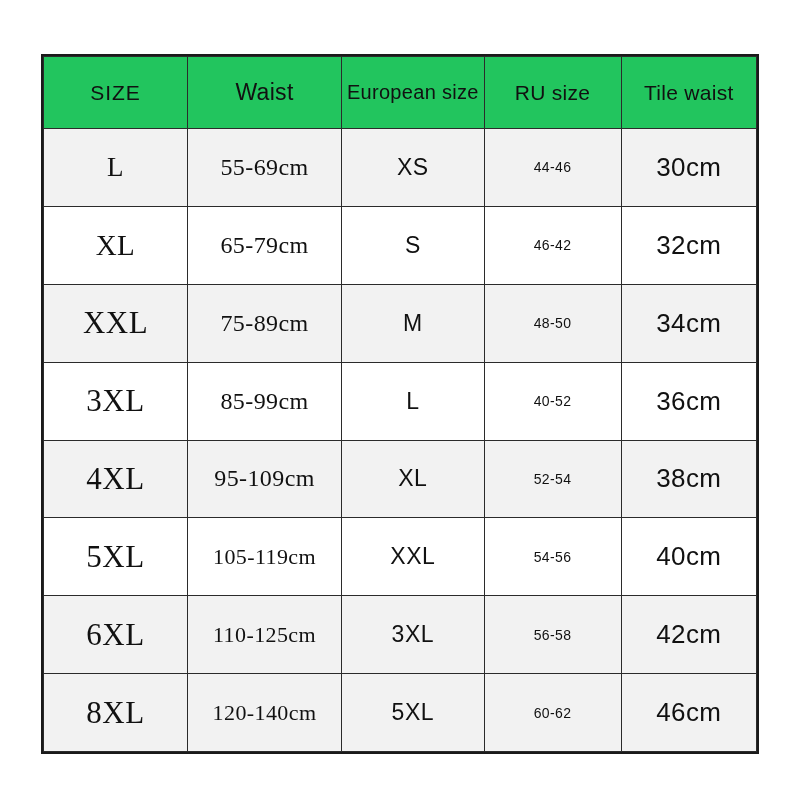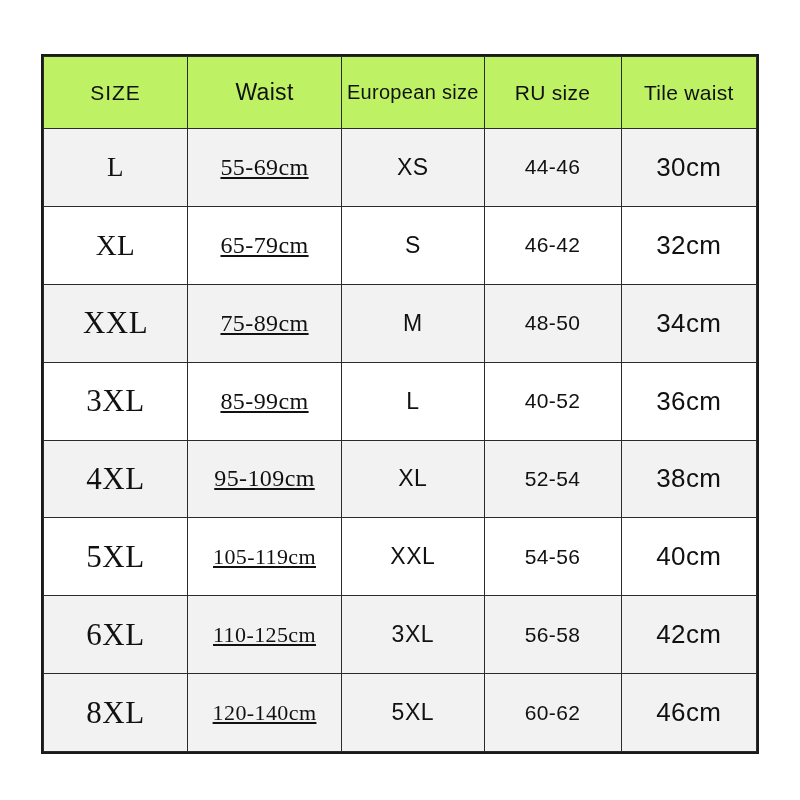--- a/index.html
+++ b/index.html
@@ -48,21 +48,21 @@
     vertical-align: middle;
     padding: 0;
     color: #111111;
     font-weight: normal;
   }
   thead tr.header-row {
     height: 72px;
     background: #f2f2f2;
   }
   thead th {
-    background: #bef264;
+    background: #22c55e;
     font-size: 21px;
     font-family: "Liberation Sans", sans-serif;
     letter-spacing: 0.3px;
     margin-left: 9px;
   }
   thead th.h-size { font-size: 21px; letter-spacing: 1px; }
   thead th.h-waist { font-size: 23px; }
   thead th.h-euro { font-size: 20px; }
   thead th.h-ru { font-size: 21px; }
   thead th.h-tile { font-size: 21px; }
@@ -72,30 +72,29 @@
 
   td.col-size {
     font-family: "Liberation Serif", serif;
     font-size: 30px;
     letter-spacing: 0.5px;
   }
   td.col-waist {
     font-family: "Liberation Serif", serif;
     font-size: 24px;
     letter-spacing: 0.4px;
-    text-decoration: underline;
   }
   td.col-euro {
     font-family: "Liberation Sans", sans-serif;
     font-size: 23px;
     letter-spacing: 0.5px;
   }
   td.col-ru {
     font-family: "Liberation Sans", sans-serif;
-    font-size: 21px;
+    font-size: 14px;
     letter-spacing: 0.4px;
   }
   td.col-tile {
     font-family: "Liberation Sans", sans-serif;
     font-size: 26px;
     letter-spacing: 0.4px;
   }
   
   tbody tr:nth-child(1) td.col-size { font-size: 27px; }
   tbody tr:nth-child(2) td.col-size { font-size: 29px; }

